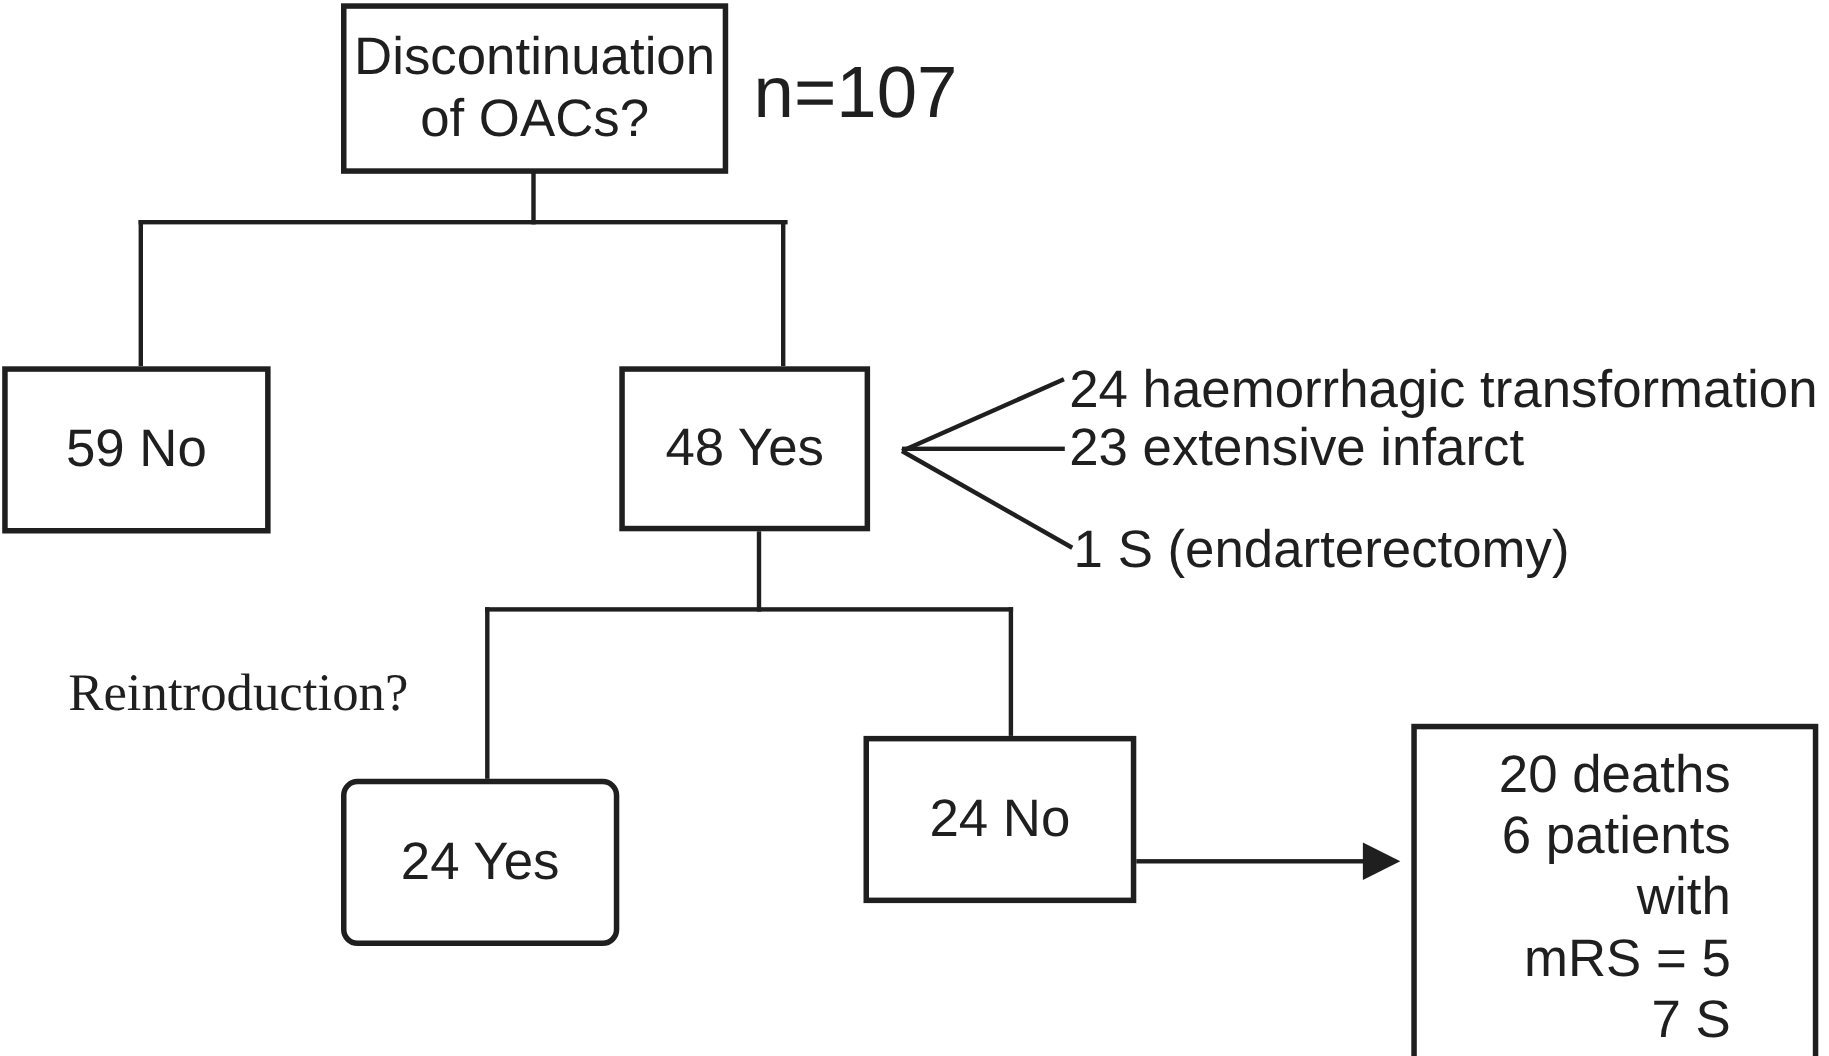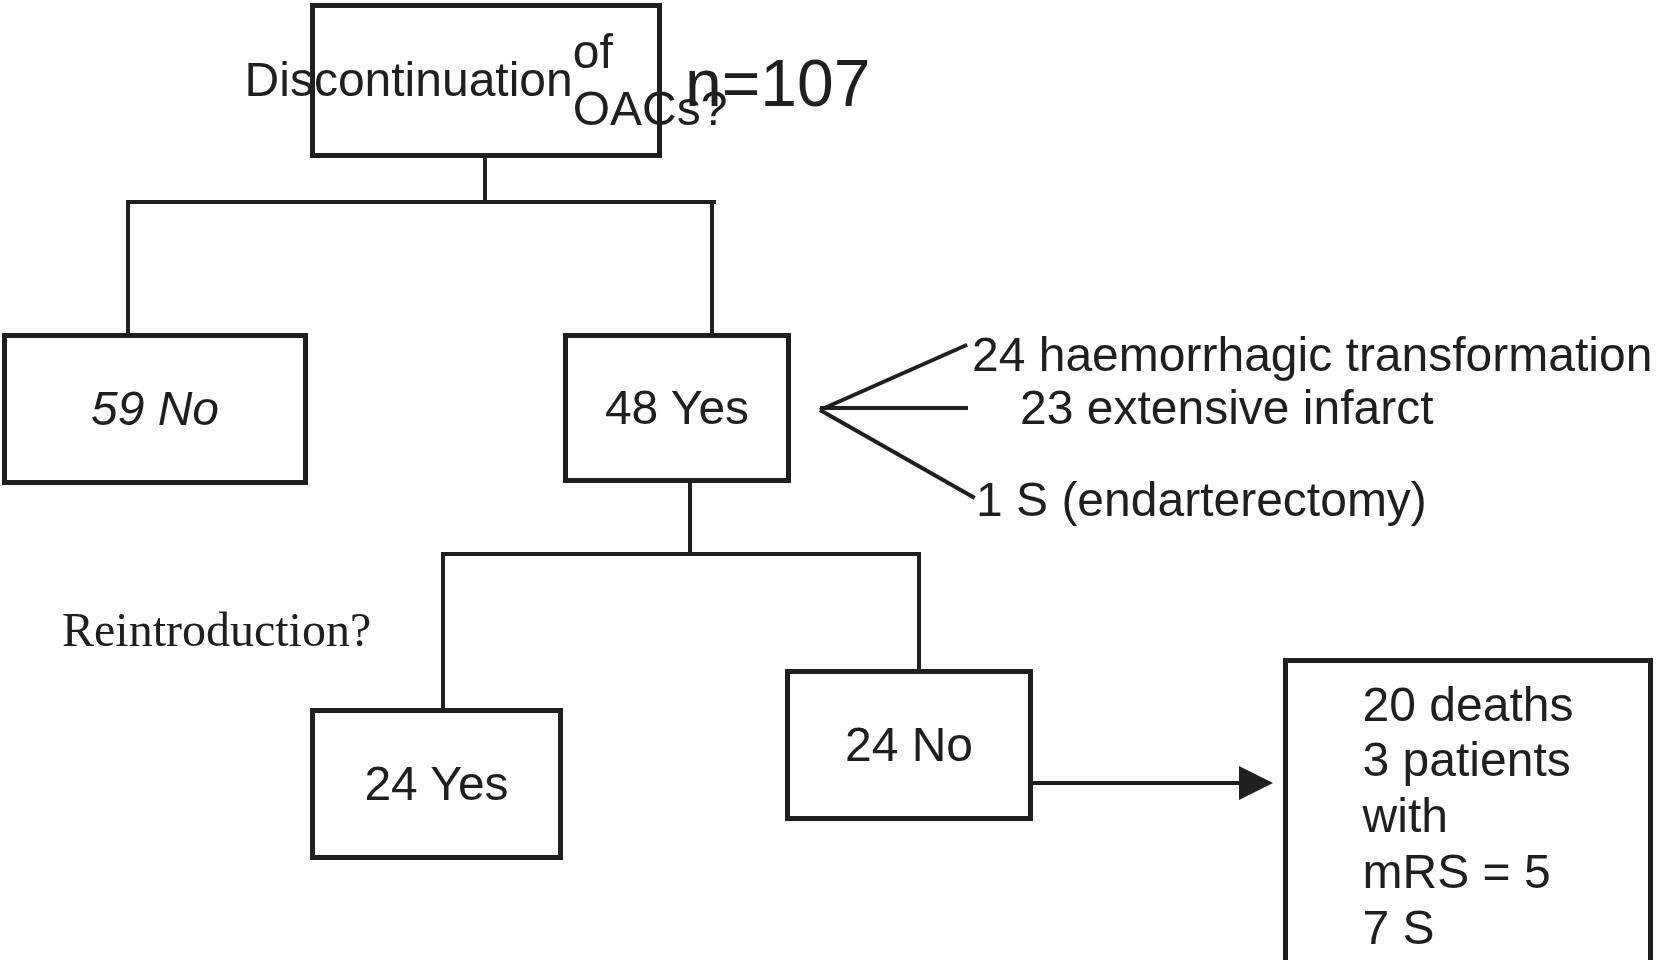--- a/index.html
+++ b/index.html
@@ -14,24 +14,24 @@
     font-family: "Liberation Sans", sans-serif;
     overflow: hidden;
   }
 
   .box {
     position: absolute;
     box-sizing: border-box;
     border: 5px solid var(--ink);
     background: var(--background);
     display: flex;
-    flex-direction: row;
+    flex-direction: column;
     align-items: center;
     justify-content: center;
-    text-align: left;
+    text-align: right;
     font-size: 48px;
     line-height: 1.18;
   }
 
   .line {
     position: absolute;
     background: var(--ink);
   }
 
   .ray {
@@ -70,57 +70,57 @@
     <span>of OACs?</span>
   </div>
 
   <div class="label" style="left:685px; top:50px; font-size:66px;">n=107</div>
 
   <div class="line" style="left:483px; top:157px; width:4px; height:47px;"></div>
   <div class="line" style="left:126px; top:200px; width:590px; height:4px;"></div>
   <div class="line" style="left:126px; top:200px; width:4px; height:133px;"></div>
   <div class="line" style="left:710px; top:200px; width:4px; height:133px;"></div>
 
-  <div class="box" style="left:2px; top:333px; width:306px; height:152px;font-style:italic;">
+  <div class="box" style="left:2px; top:333px; width:244px; height:152px;">
     <span>59 No</span>
   </div>
 
   <div class="box" style="left:563px; top:333px; width:228px; height:150px;">
     <span>48 Yes</span>
   </div>
 
   <div class="ray" style="left:820px; top:408px; width:161px; transform:rotate(-23.9deg);"></div>
   <div class="ray" style="left:820px; top:406px; width:148px;"></div>
   <div class="ray" style="left:820px; top:408px; width:178px; transform:rotate(29.6deg);"></div>
 
   <div class="label" style="left:972px; top:331px;text-align:center;">24 haemorrhagic transformation</div>
-  <div class="label" style="left:972px; top:384px;margin-left:48px;">23 extensive infarct</div>
+  <div class="label" style="left:972px; top:384px;">23 extensive infarct</div>
   <div class="label" style="left:976px; top:476px;">1 S (endarterectomy)</div>
 
   <div class="line" style="left:688px; top:483px; width:4px; height:73px;"></div>
   <div class="line" style="left:441px; top:552px; width:480px; height:4px;"></div>
   <div class="line" style="left:441px; top:552px; width:4px; height:156px;"></div>
   <div class="line" style="left:917px; top:552px; width:4px; height:156px;"></div>
 
   <div class="label" style="left:62px; top:606px;font-family:Liberation Serif, serif;">Reintroduction?</div>
 
-  <div class="box" style="left:310px; top:708px; width:253px; height:152px;">
+  <div class="box" style="left:310px; top:708px; width:253px; height:152px;border-radius:15px;">
     <span>24 Yes</span>
   </div>
 
   <div class="box" style="left:785px; top:669px; width:248px; height:152px;">
     <span>24 No</span>
   </div>
 
   <div class="line" style="left:1033px; top:781px; width:207px; height:4px;"></div>
   <div class="arrow-head" style="left:1239px; top:766px;"></div>
 
   <div class="box" style="left:1283px; top:658px; width:370px; height:316px;">
     <div class="outcome-lines">
       <div>20 deaths</div>
-      <div>3 patients</div>
+      <div>6 patients</div>
       <div>with</div>
       <div>mRS = 5</div>
       <div>7 S</div>
     </div>
   </div>
 
 </div>
 
 </body></html>

